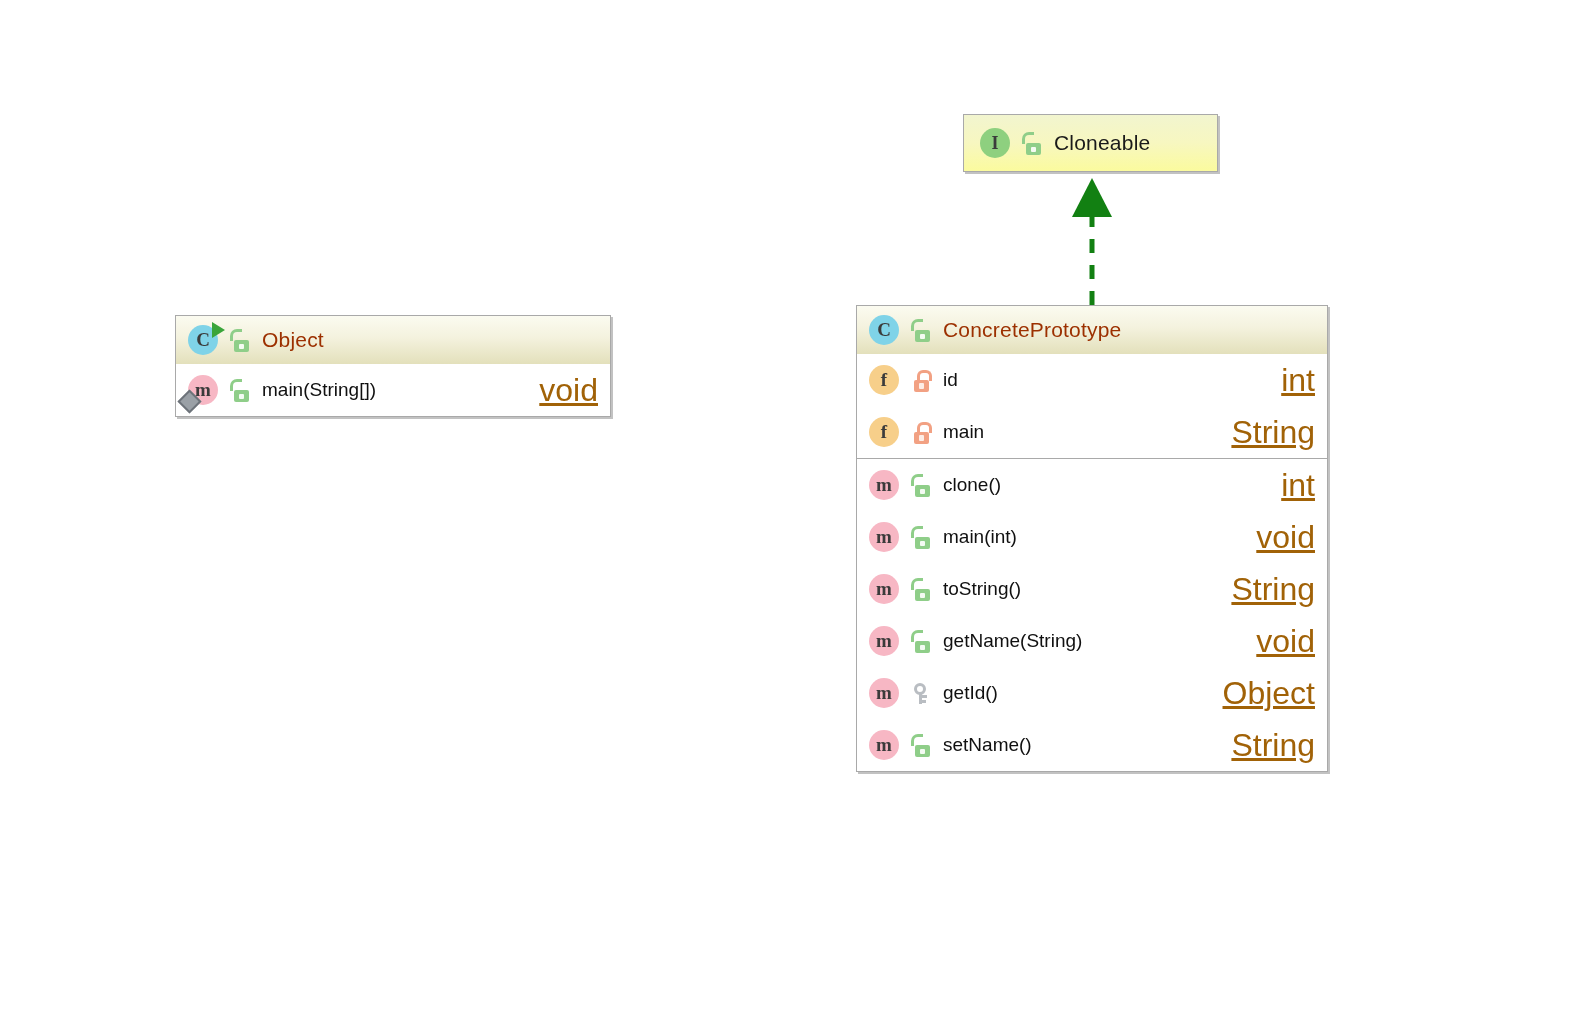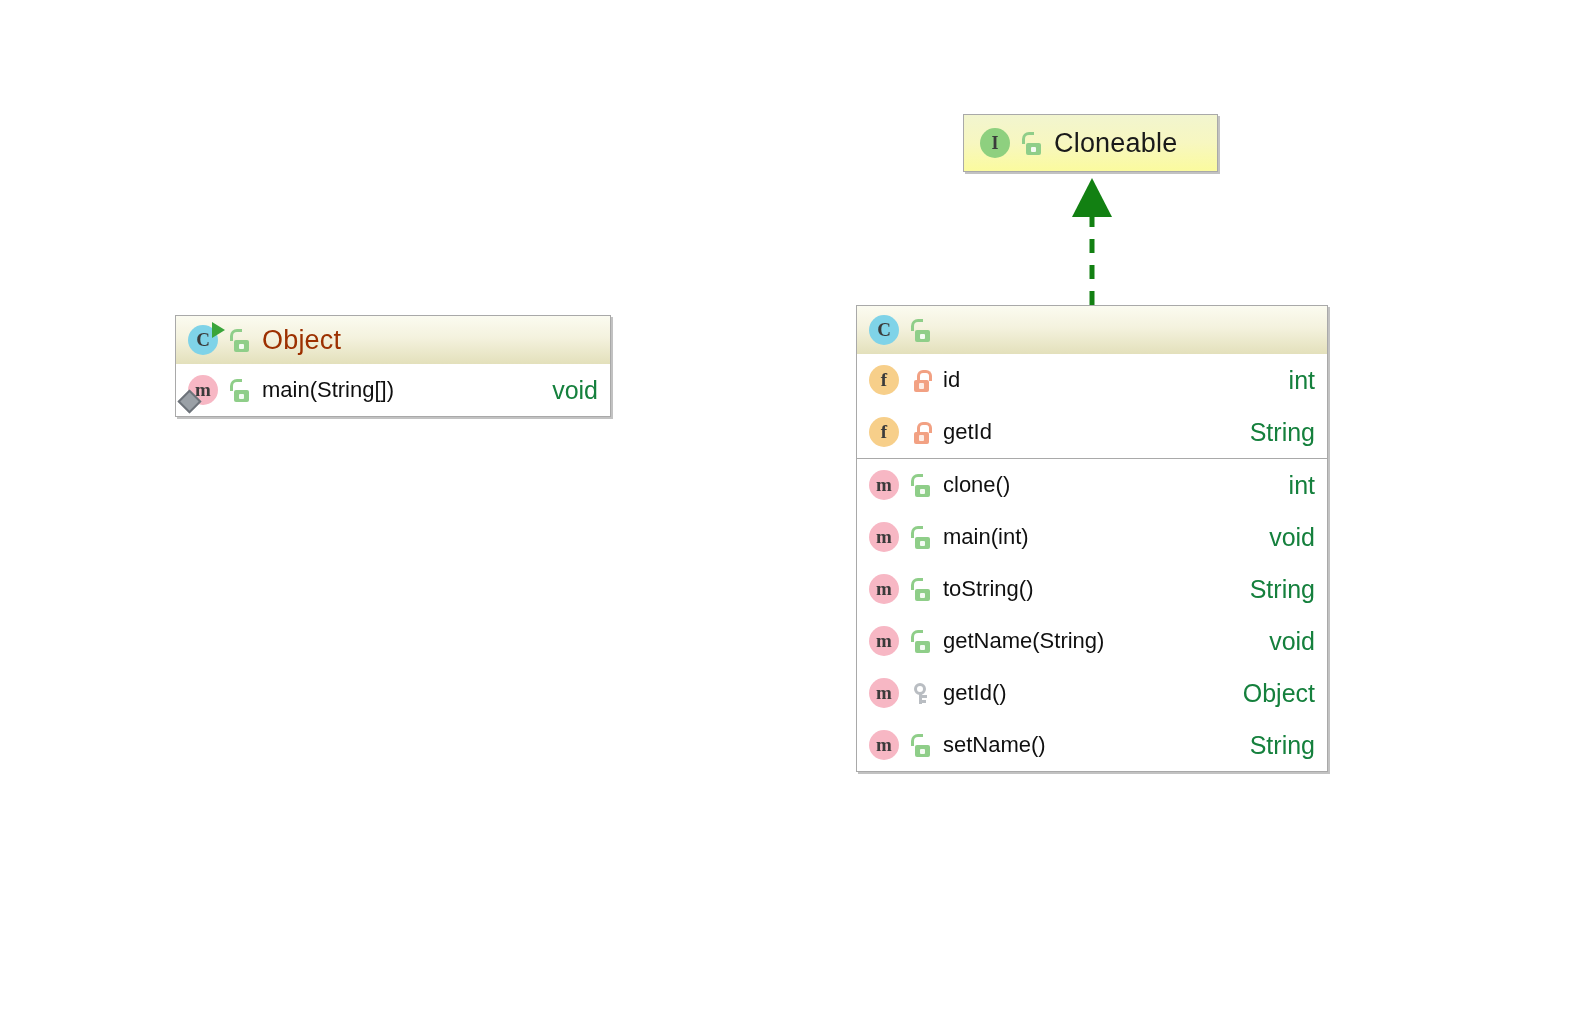--- a/index.html
+++ b/index.html
@@ -39,21 +39,21 @@
     white-space: nowrap;
   }
 
   .uml-header.iface {
     background: linear-gradient(to bottom, #f2f5cf 0%, #f7f7c0 50%, #fbfb9e 100%);
     height: 56px;
     padding-left: 16px;
   }
 
   .uml-title {
-    font-size: 27px;
+    font-size: 21px;
     color: #9c3000;
     letter-spacing: 0.2px;
     margin-left: 10px;
   }
   .uml-title.lib {
     color: #1a1a1a;
   }
 
   .uml-section {
     box-sizing: border-box;
@@ -64,29 +64,30 @@
   }
 
   .uml-row {
     display: flex;
     align-items: center;
     height: 52px;
     padding: 0 12px 0 12px;
     white-space: nowrap;
   }
   .uml-row .member-name {
-    font-size: 22px;
+    font-size: 19px;
     color: #101010;
     margin-left: 10px;
   }
   .uml-row .member-type {
     margin-left: auto;
-    font-size: 25px;
-    color: #15803d;
+    font-size: 32px;
+    color: #a16207;
     padding-left: 26px;
+    text-decoration: underline;
   }
 
   
   .badge {
     position: relative;
     width: 30px;
     height: 30px;
     flex: 0 0 30px;
     border-radius: 50%;
     display: flex;
@@ -267,39 +268,40 @@
     </div>
   </div>
 
   <div class="uml-node" style="left:856px; top:305px; width:472px;">
     <div class="uml-header">
       <span class="badge kind-class">C</span>
       <span class="vis public">
         <span class="shackle"></span>
           <span class="body"></span>
       </span>
+      <span class="uml-title">ConcretePrototype</span>
     </div>
 
     <div class="uml-section">
       <div class="uml-row">
         <span class="badge kind-field">f</span>
         <span class="vis private">
           <span class="shackle"></span>
             <span class="body"></span>
         </span>
         <span class="member-name">id</span>
         <span class="member-type">int</span>
       </div>
       <div class="uml-row">
         <span class="badge kind-field">f</span>
         <span class="vis private">
           <span class="shackle"></span>
             <span class="body"></span>
         </span>
-        <span class="member-name">getId</span>
+        <span class="member-name">main</span>
         <span class="member-type">String</span>
       </div>
     </div>
 
     <div class="uml-section">
       <div class="uml-row">
         <span class="badge kind-method">m</span>
         <span class="vis public">
           <span class="shackle"></span>
             <span class="body"></span>

